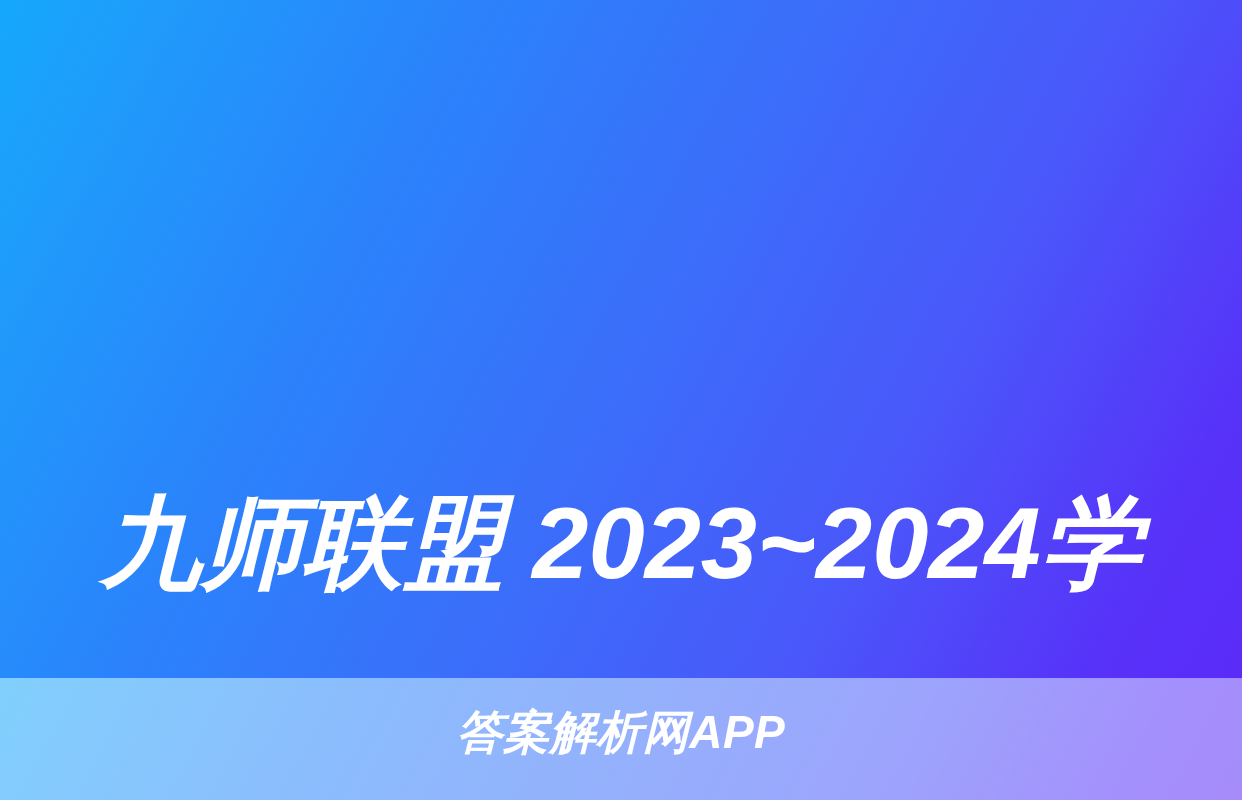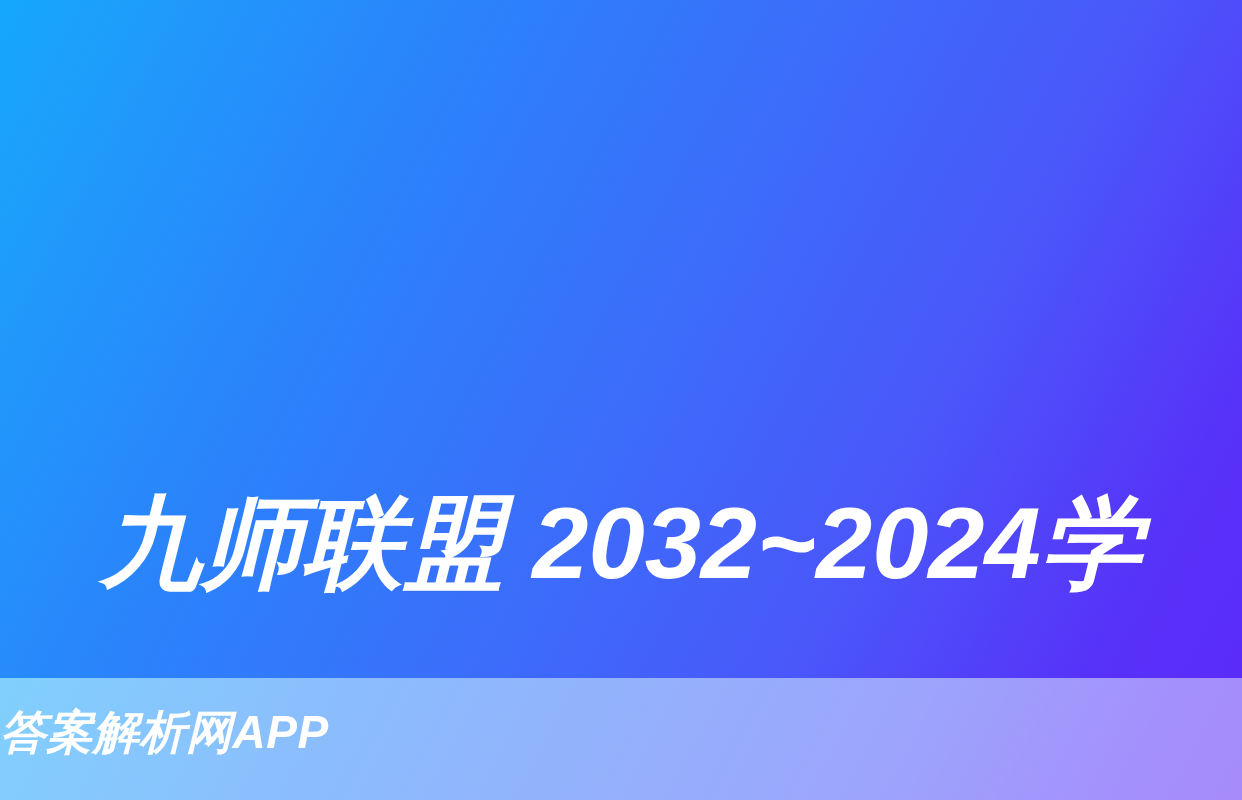--- a/index.html
+++ b/index.html
@@ -78,37 +78,38 @@
   .headline-line {
     display: block;
   }
 
   
   .watermark {
     position: absolute;
     left: 0;
     top: 703px;
     width: 1242px;
+    text-align: center;
     color: #ffffff;
     font-size: 46px;
     line-height: 58px;
     font-weight: 700;
     font-style: italic;
     letter-spacing: 0.5px;
   }
 </style>
 </head>
 <body>
 
 <div id="poster">
 
   <div class="hero-band"></div>
 
   <div class="headline">
-    <span class="headline-line">九师联盟 2032~2024学</span>
+    <span class="headline-line">九师联盟 2023~2024学</span>
     
     
   </div>
 
   <div class="footer-band"></div>
 
   <div class="watermark">答案解析网APP</div>
 
 </div>
 

